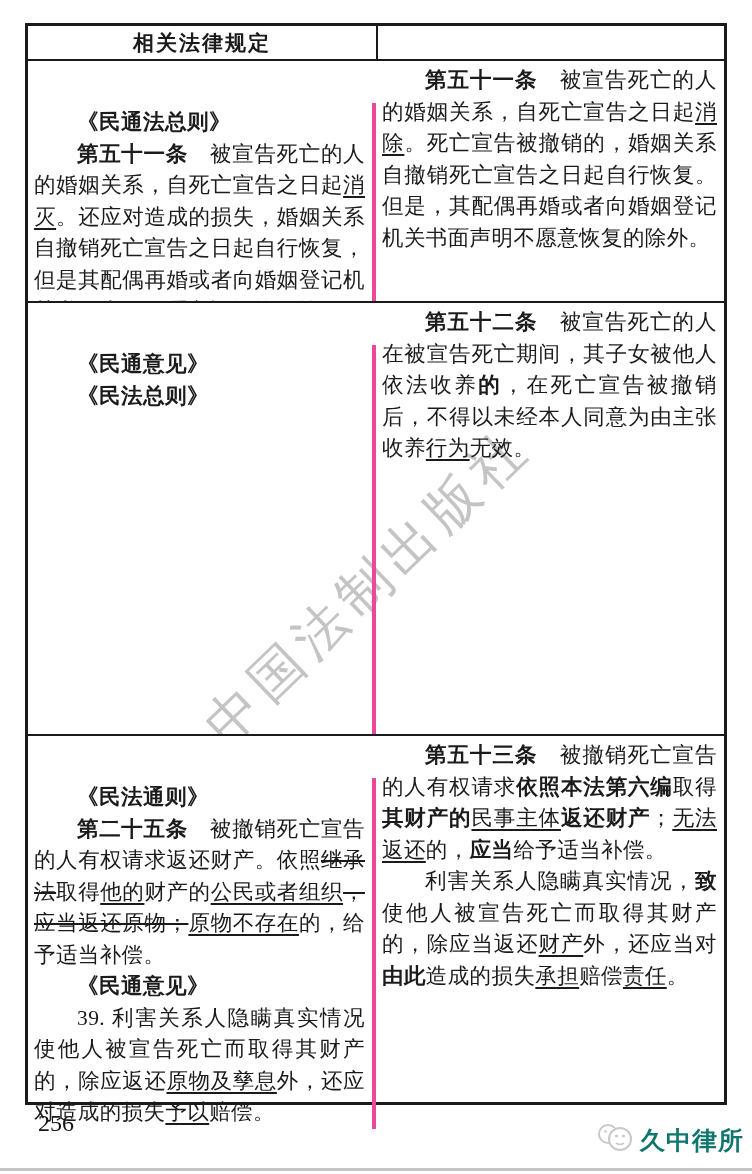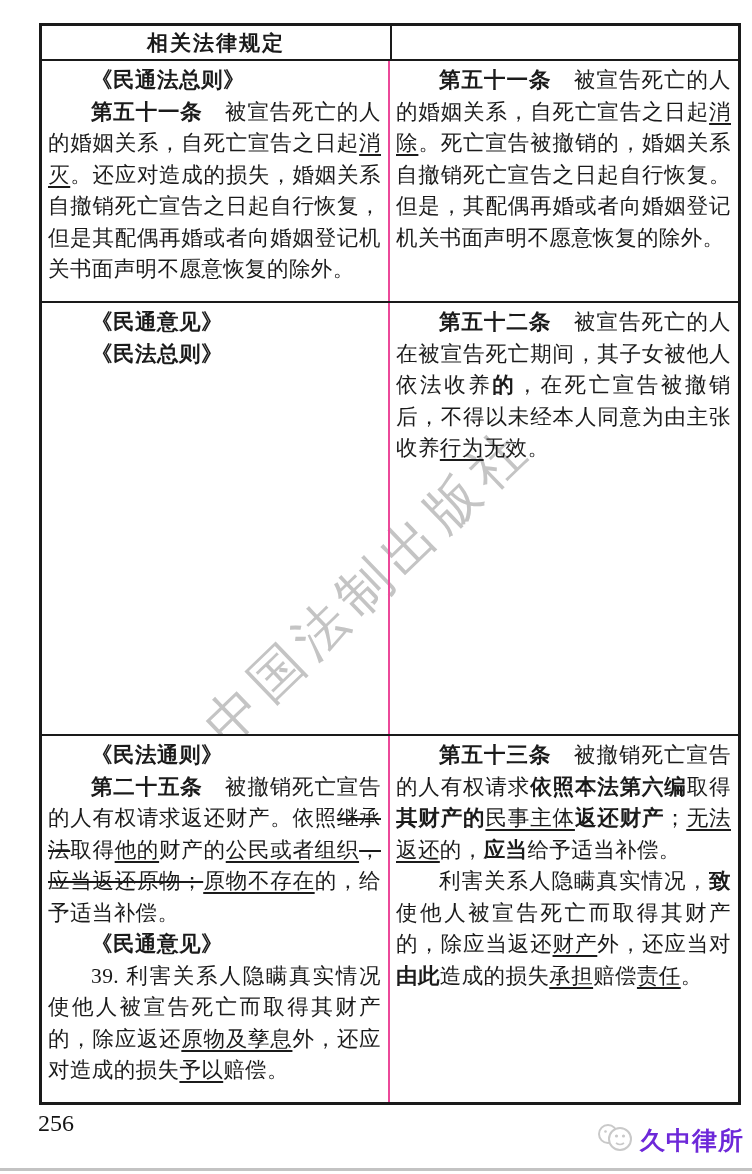--- a/index.html
+++ b/index.html
@@ -14,41 +14,41 @@
   .watermark {
     position:absolute; left:368px; top:586px; z-index:1;
     transform:translate(-50%,-50%) rotate(-44deg);
     font-size:53px; letter-spacing:8px; white-space:nowrap;
     color:#c4c4c4; font-family:"Liberation Serif","DejaVu Serif",serif;
     pointer-events:none;
   }
 
   
   .law-table {
-    position:absolute; left:39px; top:23px; z-index:2;
+    position:absolute; left:25px; top:23px; z-index:2;
     width:702px; height:1082px; box-sizing:border-box;
     border:3px solid #1a1a1a; background:transparent;
     display:flex; flex-direction:column;
   }
   .t-header {
     display:flex; height:35px; min-height:35px; box-sizing:border-box;
     border-bottom:2px solid #1a1a1a;
   }
   .t-header .h-cell {
     width:50%; display:flex; align-items:center; justify-content:center;
     font-family:"Liberation Sans","DejaVu Sans",sans-serif;
     font-weight:700; font-size:21px; letter-spacing:2px;
   }
   .t-header .h-cell:first-child { border-right:2px solid #1a1a1a; }
 
   .t-rows { flex:1; display:flex; flex-direction:column; }
   .t-row { display:flex; box-sizing:border-box; border-bottom:2px solid #1a1a1a; overflow:hidden; }
   .t-row:last-child { border-bottom:none; flex:1; }
   .t-cell { width:50%; box-sizing:border-box; padding:4px 7px 0 6px; overflow:hidden; }
-  .t-cell:first-child { border-right:2px solid #ec4899; }
+  .t-cell:first-child { border-right:4px solid #ec4899;margin-top:42px; }
 
   .para {
     margin:0; text-indent:2em; text-align:justify; text-align-last:left;
     font-size:21.5px; line-height:31.5px; letter-spacing:0.4px;
   }
   .p-title {
     font-family:"Liberation Sans","DejaVu Sans",sans-serif;
     font-weight:700; letter-spacing:0.5px;
   }
   .r-n { }
@@ -128,18 +128,18 @@
     <span>
       <svg width="38" height="32" viewBox="0 0 38 32">
         <circle cx="11" cy="12" r="9" fill="none" stroke="#c9c9c9" stroke-width="2"></circle>
         <circle cx="23" cy="17" r="11" fill="#ffffff" stroke="#c9c9c9" stroke-width="2"></circle>
         <circle cx="19.5" cy="14" r="1.6" fill="#c9c9c9"></circle>
         <circle cx="26.5" cy="14" r="1.6" fill="#c9c9c9"></circle>
         <path d="M19 21 q4 3 8 0" fill="none" stroke="#c9c9c9" stroke-width="1.6"></path>
         <circle cx="8.5" cy="9.5" r="1.3" fill="#c9c9c9"></circle>
       </svg>
     </span>
-    <span class="brand-text" style="color: #6d28d9;">久中律所</span>
+    <span class="brand-text" style="color: #0f766e;">久中律所</span>
   </div>
 
   <div class="footer-divider"></div>
 
 </div>
 
 </body></html>

